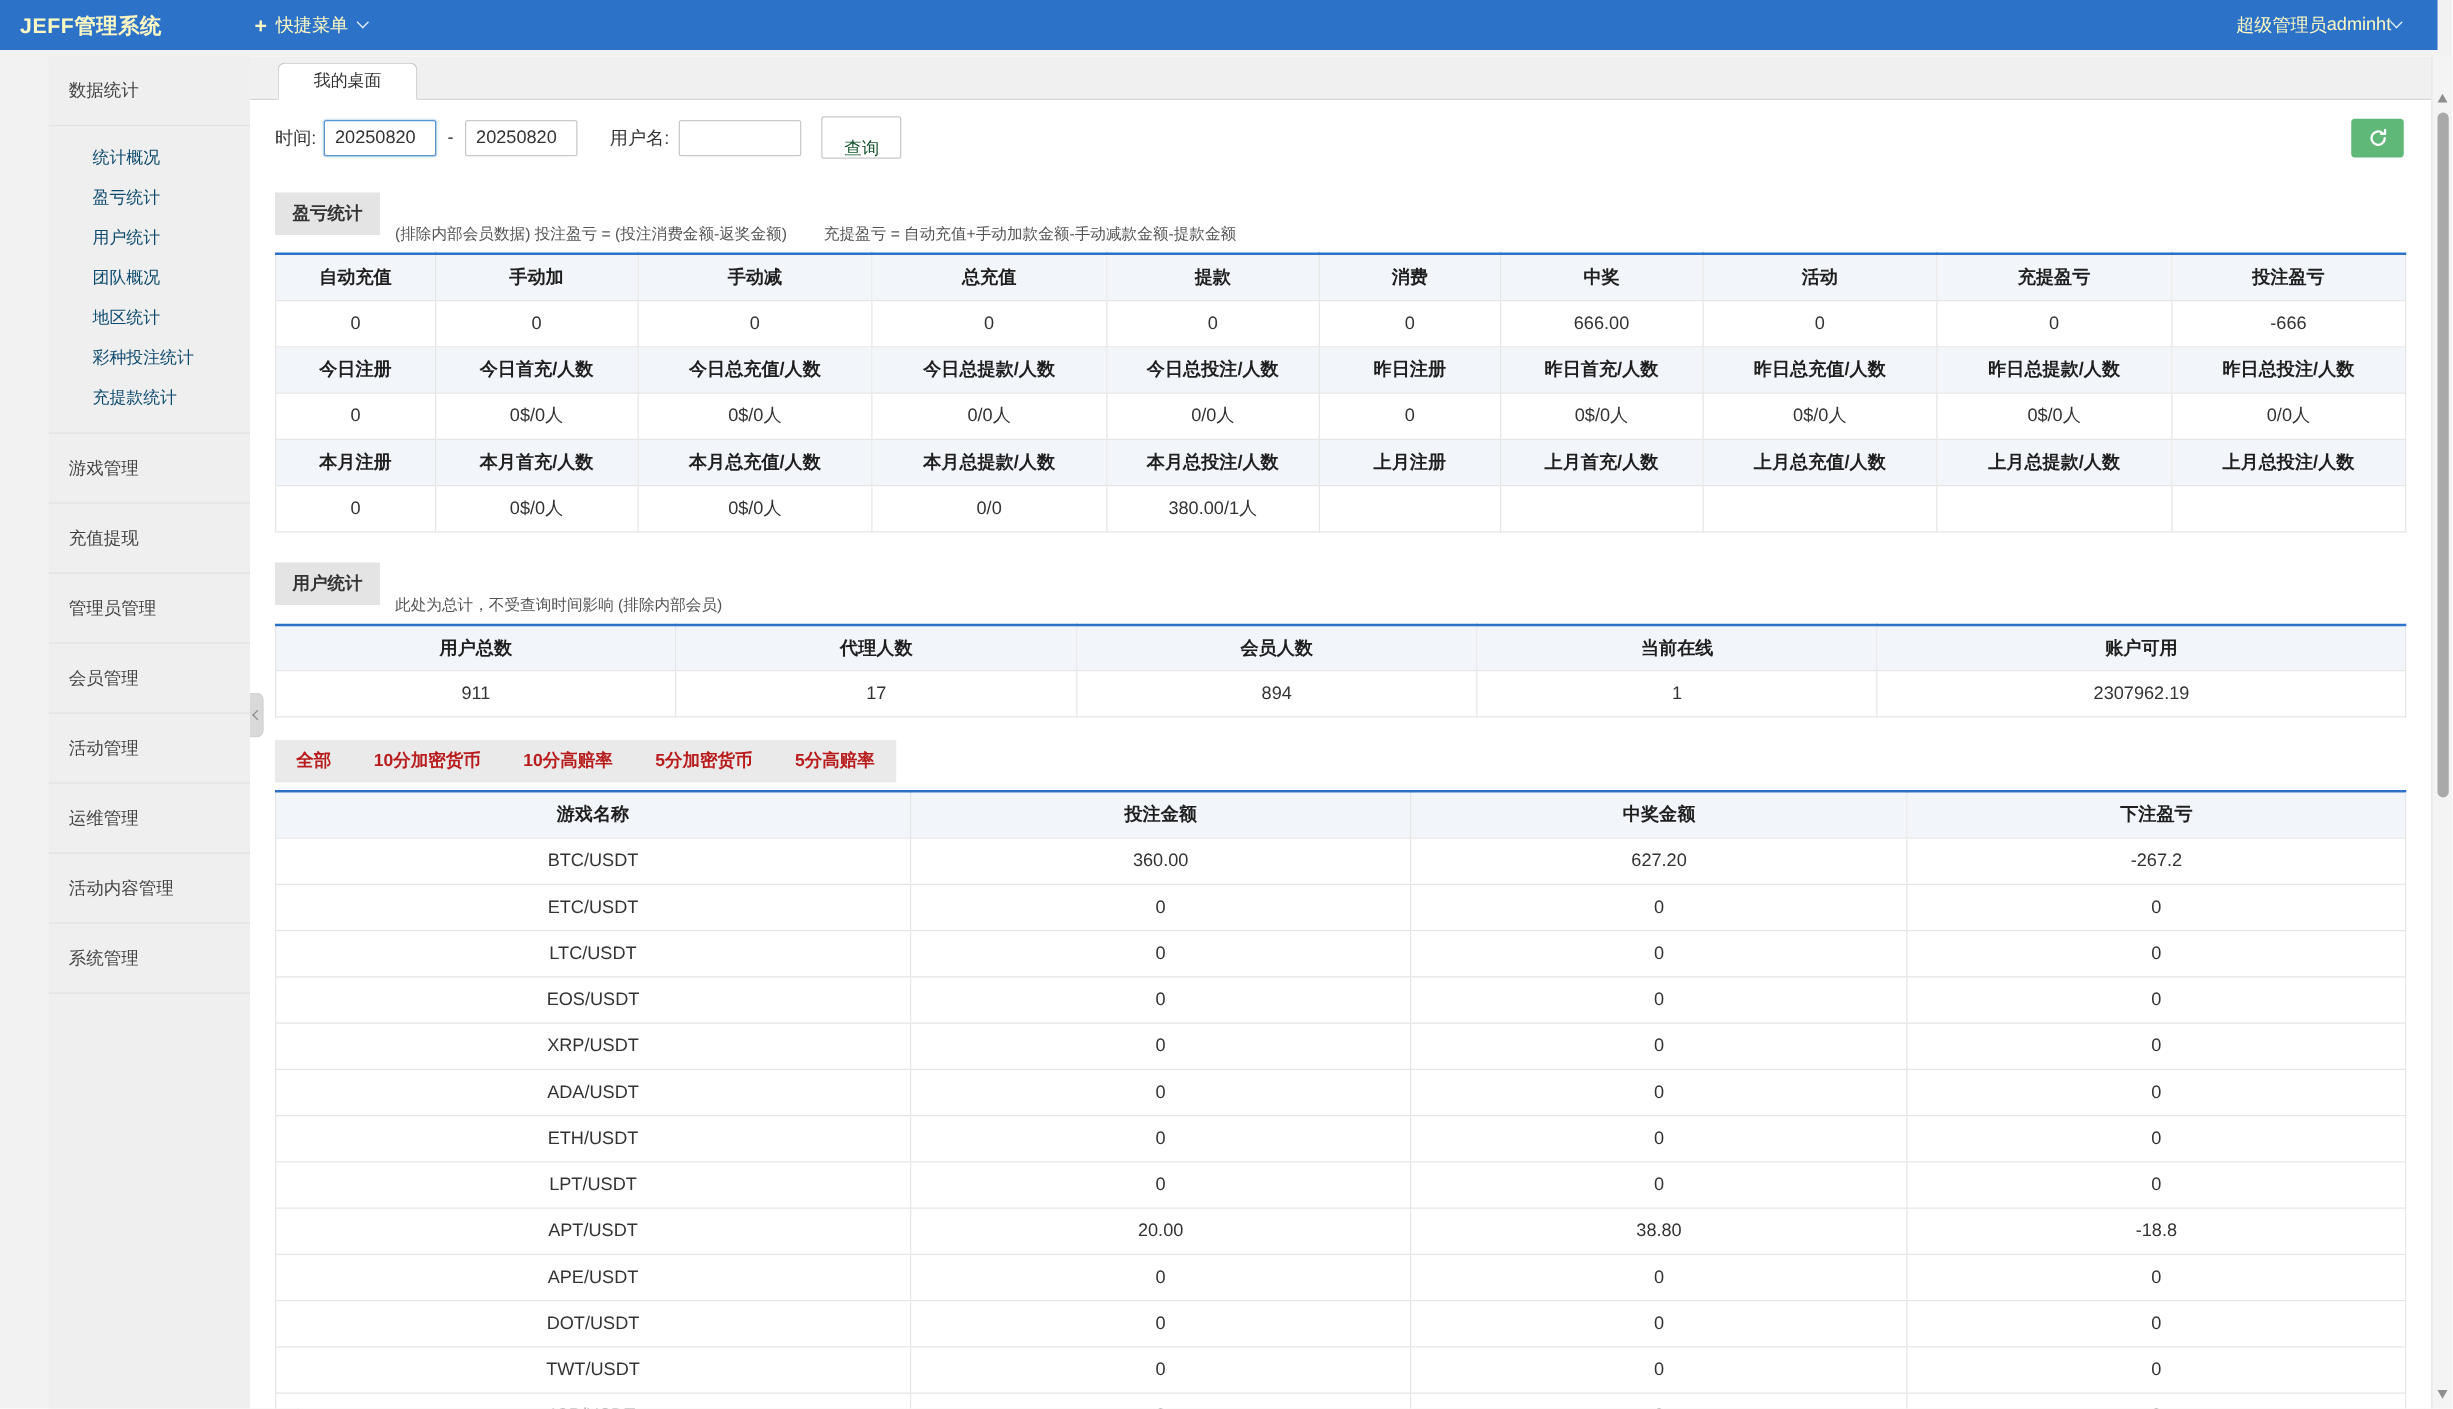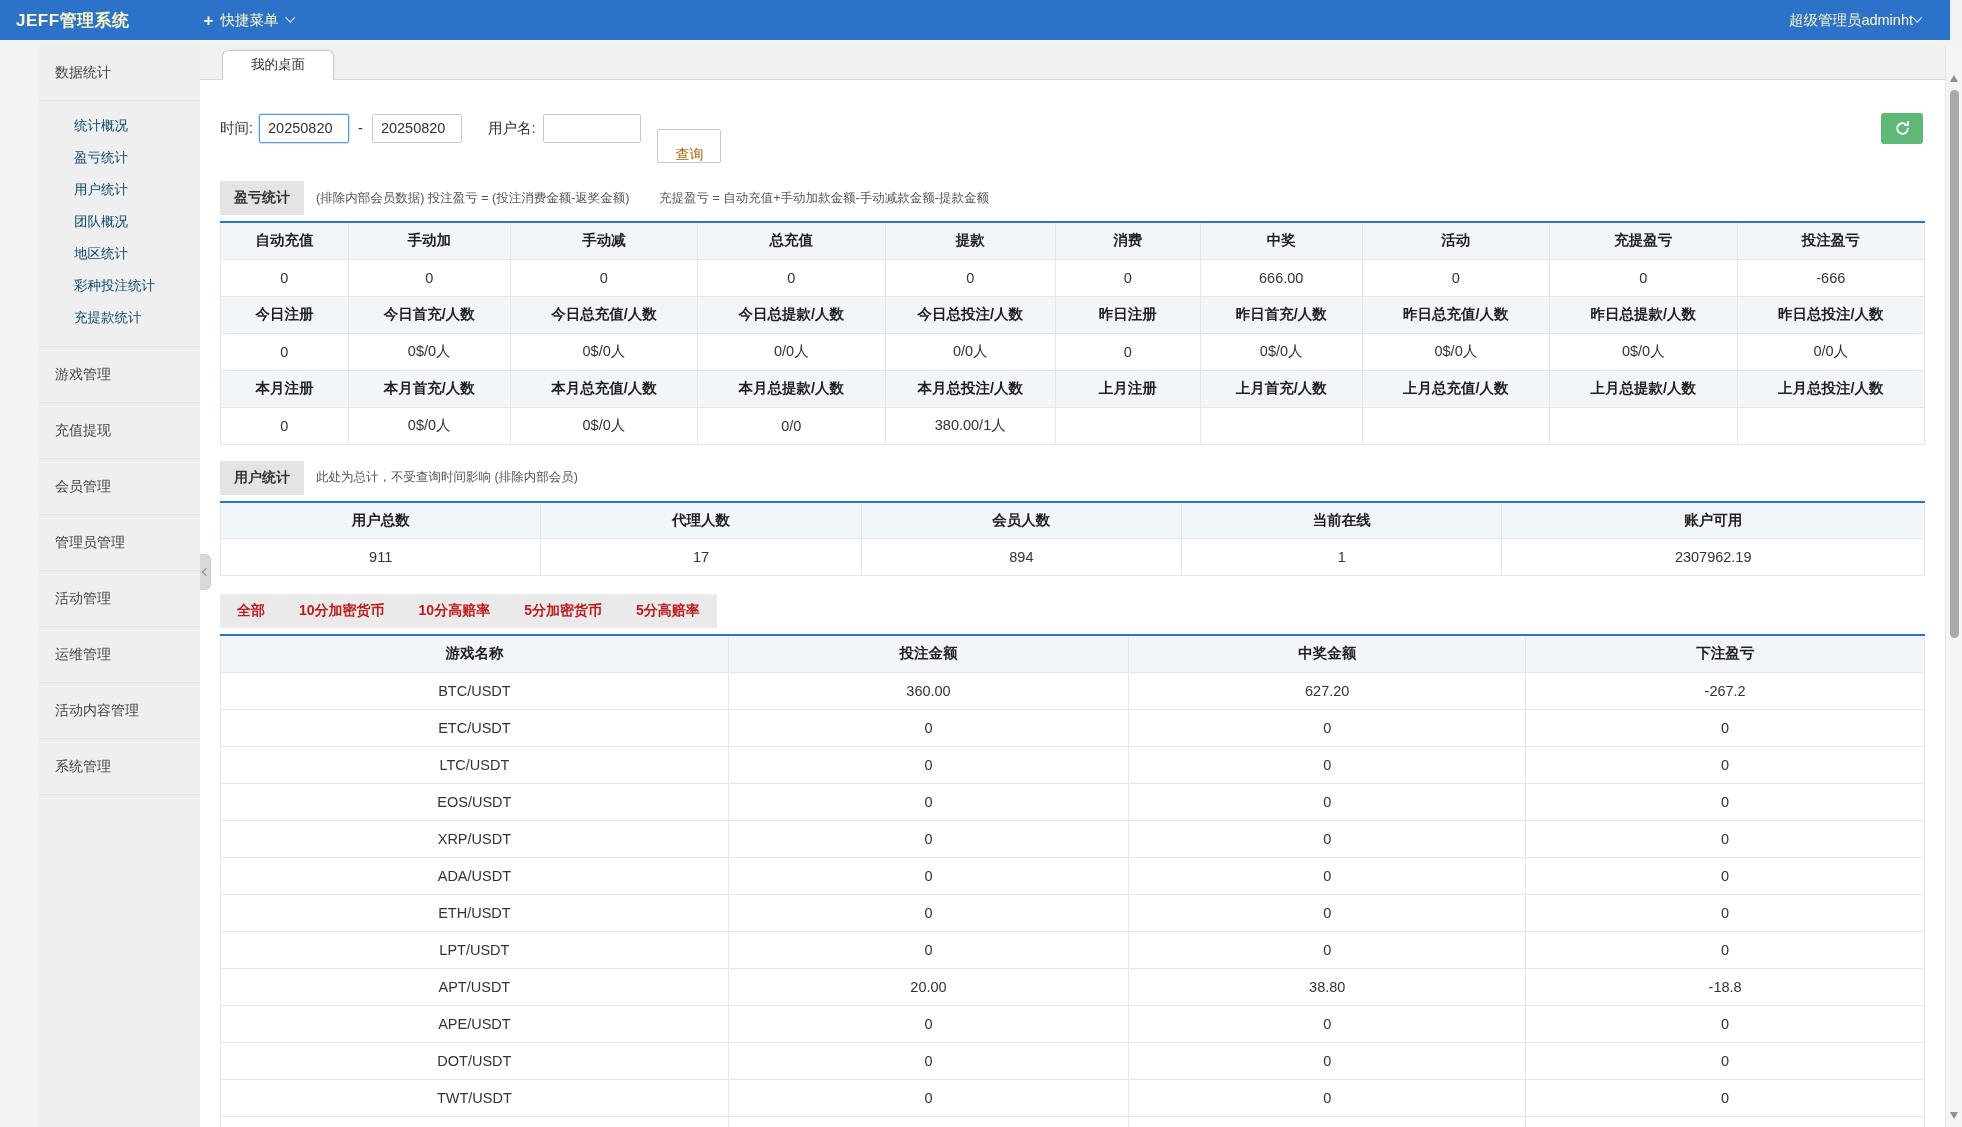--- a/index.html
+++ b/index.html
@@ -44,28 +44,28 @@
   
   .filterbar { display:flex; align-items:center; padding:13px 0; font-size:14.5px; color:#333; }
   .flabel { margin-right:6px; }
   .inp { height:29px; border:1px solid #c9c9c9; border-radius:2px; padding:0 8px; font-size:14.5px;
          width:90px; color:#333; background:#fff; }
   .inp-focus { border-color:#5a96d2; box-shadow:0 0 0 1px rgba(90,150,210,.25); }
   .dash { margin:0 9px; color:#333; }
   .ulabel { margin:0 8px 0 26px; }
   .inp-user { width:98px; }
   .btn-query { height:31px; padding:16px 17px; margin-left:16px; background:#fff; border:1px solid #c9c9c9;
-               border-radius:2px; font-size:14px; color:#a16207; cursor:pointer;margin-top:36px; }
+               border-radius:2px; font-size:14px; color:#14532d; cursor:pointer; }
   .btn-refresh { margin-left:auto; margin-right:2px; width:42px; height:31px; background:#5fb878; border:none;
                  border-radius:3px; display:flex; align-items:center; justify-content:center; cursor:pointer; }
 
   
   .sec-head { display:flex; align-items:center; margin-top:5px; }
   .badge { background:#e4e4e4; padding:8px 14px; font-size:14px; font-weight:bold; color:#333; }
-  .note { margin-left:12px; font-size:12.5px; color:#555; }
+  .note { margin-left:12px; font-size:12.5px; color:#555;margin-top:34px; }
   .note span { margin-right:26px; }
 
   
   table.tbl { width:100%; border-collapse:collapse; border-top:2px solid #2b72c8; margin-top:6px;
               table-layout:fixed; }
   .tbl th, .tbl td { border:1px solid #e6e6e6; height:37px; text-align:center; font-weight:normal;
                      color:#333; font-size:14.5px; padding:0 4px; overflow:hidden; white-space:nowrap; }
   .tbl th { background:#f2f6fb; font-weight:bold; font-size:14.5px; color:#1f1f1f; }
 
   
@@ -119,25 +119,25 @@
     </div>
     <div class="side-section">
       <span>游戏管理</span>
       <span class="chev"></span>
     </div>
     <div class="side-section">
       <span>充值提现</span>
       <span class="chev"></span>
     </div>
     <div class="side-section">
+      <span>管理员管理</span>
+      <span class="chev"></span>
+    </div>
+    <div class="side-section">
       <span>会员管理</span>
-      <span class="chev"></span>
-    </div>
-    <div class="side-section">
-      <span>管理员管理</span>
       <span class="chev"></span>
     </div>
     <div class="side-section">
       <span>活动管理</span>
       <span class="chev"></span>
     </div>
     <div class="side-section">
       <span>运维管理</span>
       <span class="chev"></span>
     </div>

